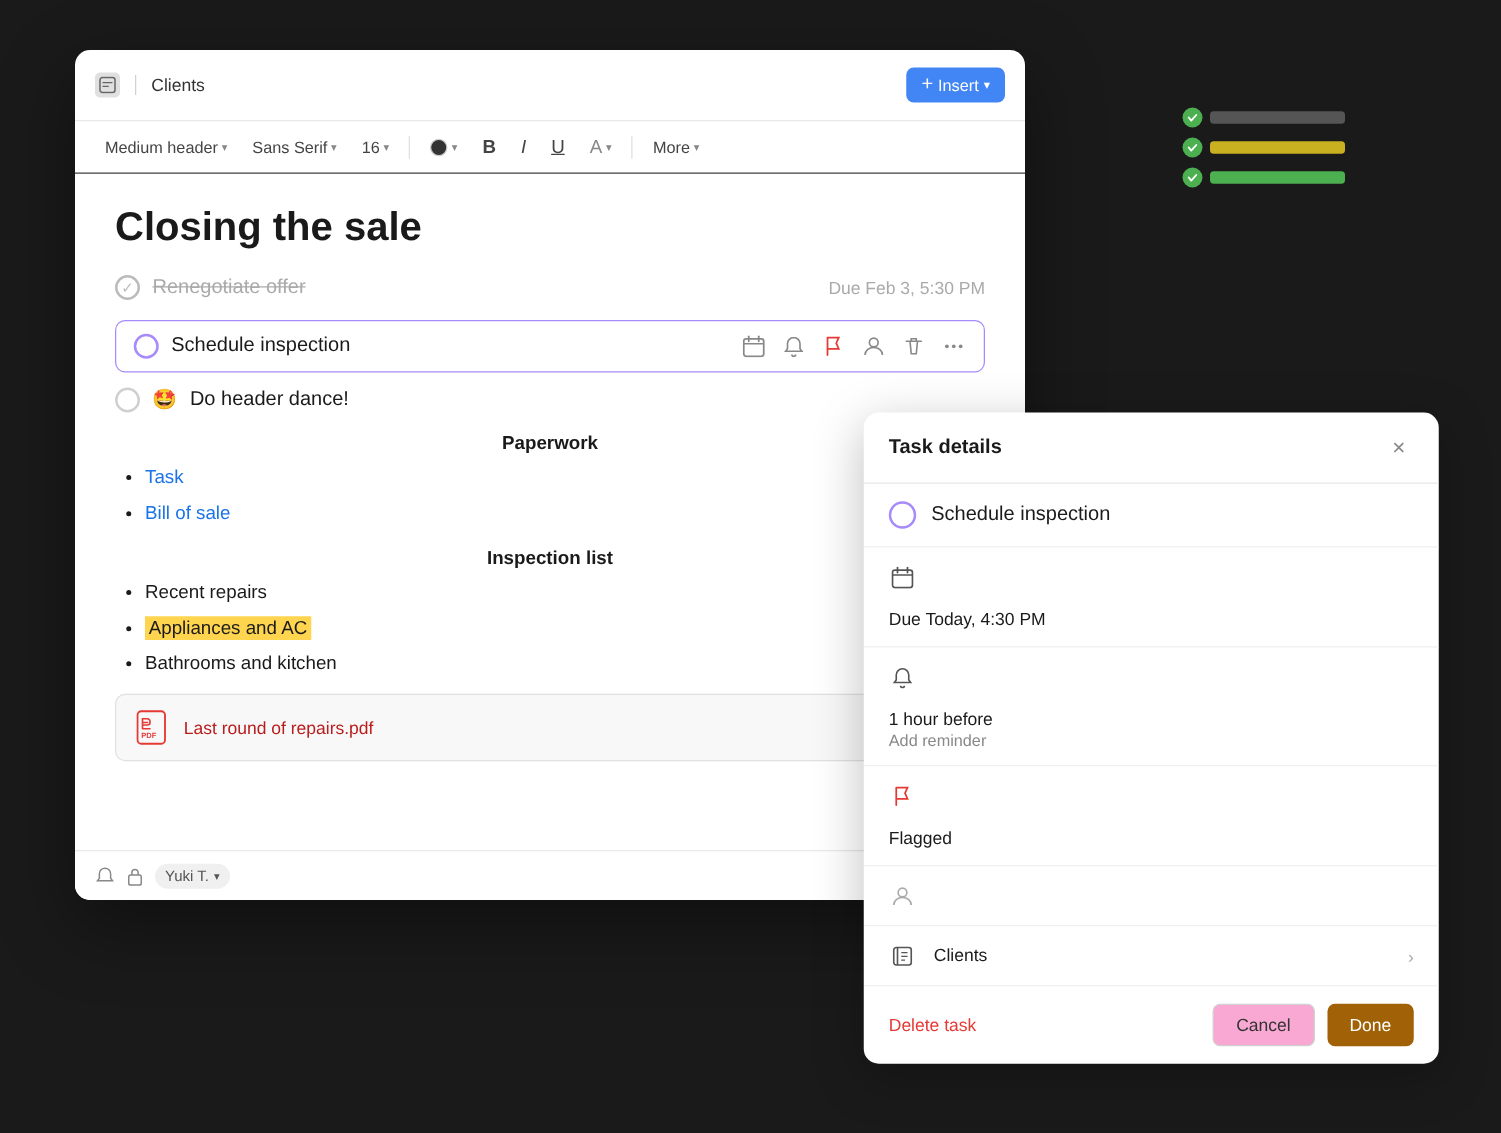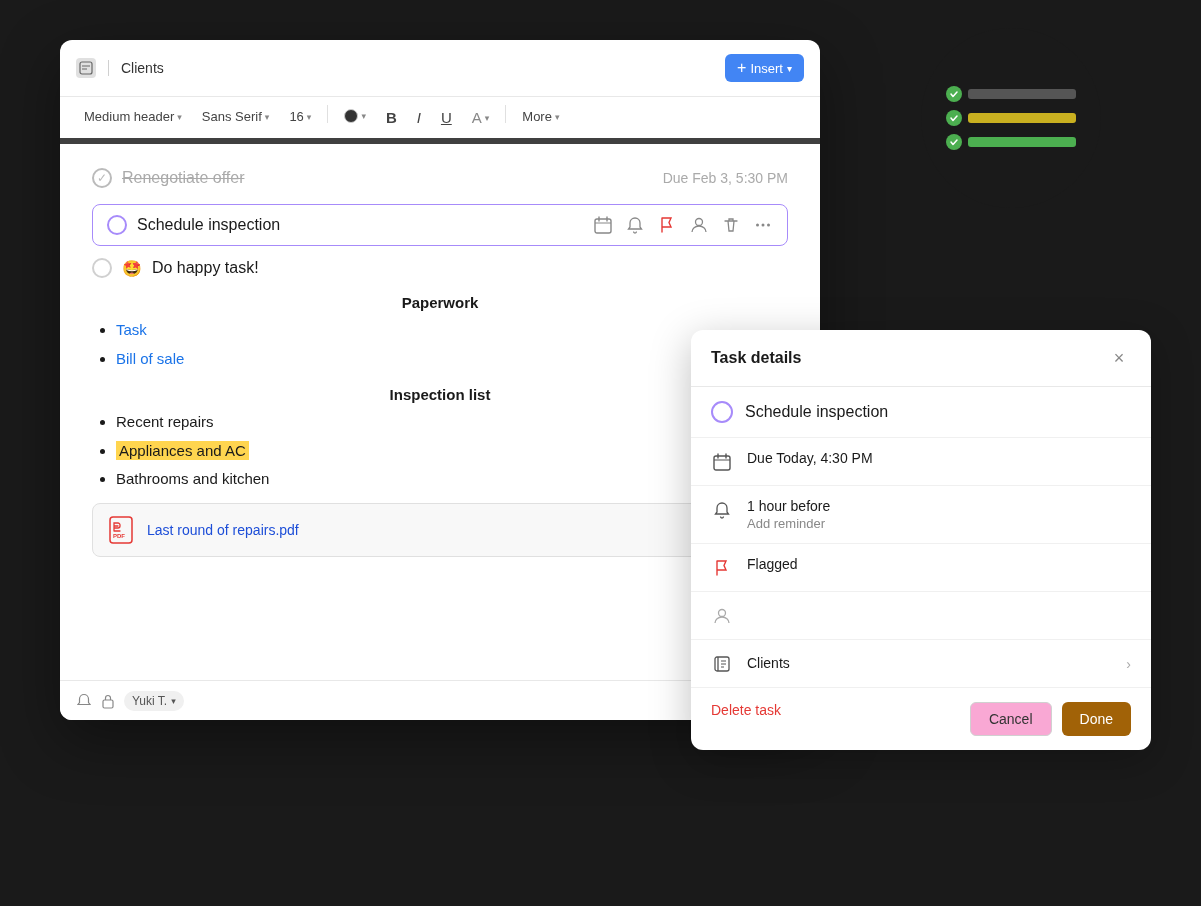--- a/index.html
+++ b/index.html
@@ -121,23 +121,23 @@
       font-size: 13px;
       cursor: pointer;
       display: flex;
       align-items: center;
       gap: 4px;
     }
 
     
     .toolbar {
       display: flex;
-      align-items: flex-start;
+      align-items: center;
       padding: 8px 16px;
-      border-bottom: 6px solid #404040;
+      border-bottom: 1px solid #404040;
       gap: 4px;
       flex-wrap: wrap;
     }
 
     .toolbar-item {
       display: flex;
       align-items: center;
       padding: 4px 8px;
       border-radius: 4px;
       font-size: 13px;
@@ -321,21 +321,21 @@
 
     .pdf-icon {
       width: 28px;
       height: 28px;
       color: #e53935;
       font-size: 20px;
     }
 
     .pdf-name {
       font-size: 14px;
-      color: #1d4ed8;
+      color: #b91c1c;
     }
 
     
     .editor-status {
       position: absolute;
       bottom: 0;
       left: 0;
       right: 0;
       height: 40px;
       border-top: 1px solid #e8e8e8;
@@ -428,20 +428,21 @@
       font-weight: 500;
       color: #1a1a1a;
     }
 
     .panel-detail-row {
       display: flex;
       align-items: flex-start;
       gap: 14px;
       padding: 12px 20px;
       border-bottom: 1px solid #f0f0f0;
+      flex-direction: column;
     }
 
     .panel-detail-icon {
       width: 22px;
       height: 22px;
       color: #666;
       font-size: 16px;
       flex-shrink: 0;
       display: flex;
       align-items: center;
@@ -479,21 +480,21 @@
     }
 
     .panel-chevron {
       margin-left: auto;
       color: #aaa;
       font-size: 14px;
     }
 
     .panel-footer {
       display: flex;
-      align-items: flex-start;
+      align-items: center;
       justify-content: space-between;
       padding: 14px 20px;
     }
 
     .delete-task-btn {
       background: none;
       border: none;
       color: #e53935;
       font-size: 14px;
       cursor: pointer;
@@ -609,20 +610,21 @@
     </div>
     <div class="toolbar-sep"></div>
     <div class="toolbar-item">
       <span>More</span>
       <span class="chevron">▾</span>
     </div>
   </div>
 
   <div class="editor-content">
 
+    <div class="doc-title">Closing the sale</div>
 
     <div class="task-completed">
       <div class="check-circle-done">✓</div>
       <span class="task-text">Renegotiate offer</span>
       <span class="due-text">Due Feb 3, 5:30 PM</span>
     </div>
 
     <div class="task-active-row">
       <div class="task-circle-empty"></div>
       <span class="task-active-text">Schedule inspection</span>
@@ -663,21 +665,21 @@
               <circle cx="9" cy="9" r="1.5" fill="#888"></circle>
               <circle cx="14.5" cy="9" r="1.5" fill="#888"></circle>
             </svg>
         </div>
       </div>
     </div>
 
     <div class="task-sub-row">
       <div class="task-circle-empty" style="border-color:#d0d0d0;"></div>
       <span style="font-size:16px;">🤩</span>
-      <span style="font-size:16px; color:#1a1a1a;">Do happy task!</span>
+      <span style="font-size:16px; color:#1a1a1a;">Do header dance!</span>
     </div>
 
     <div class="section-header">Paperwork</div>
     <ul class="bullet-list">
       <li><a href="#">Task</a></li>
       <li><a href="#">Bill of sale</a></li>
     </ul>
 
     <div class="section-header">Inspection list</div>
     <ul class="bullet-list">

